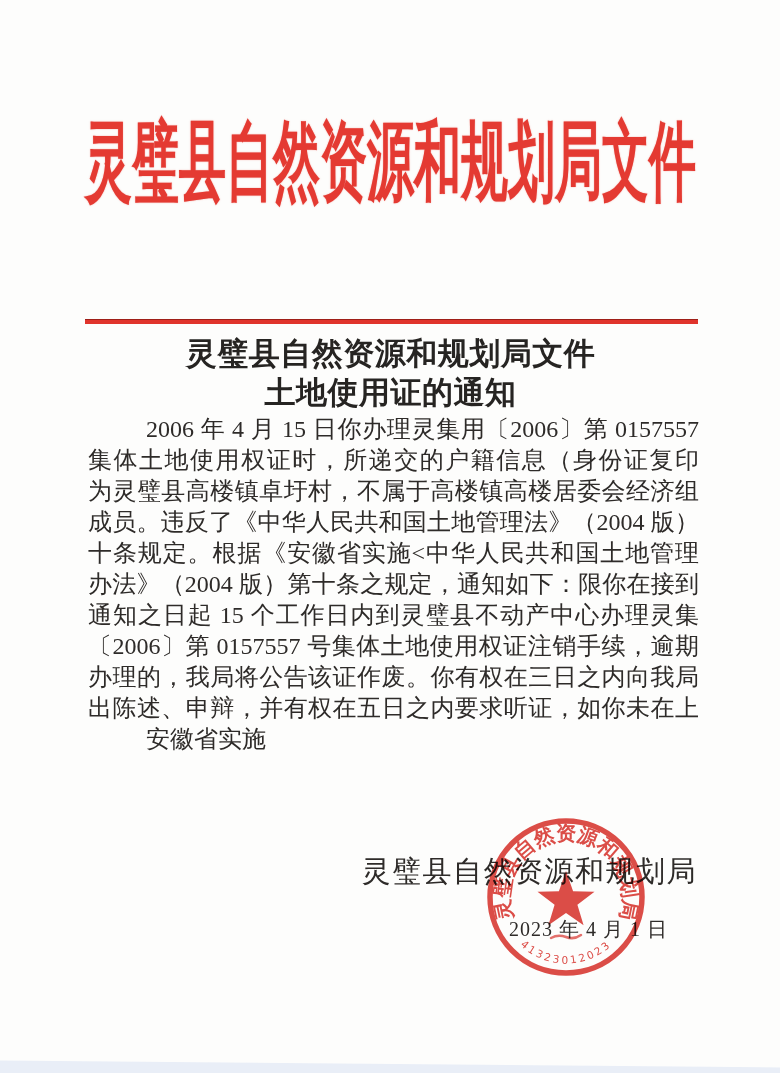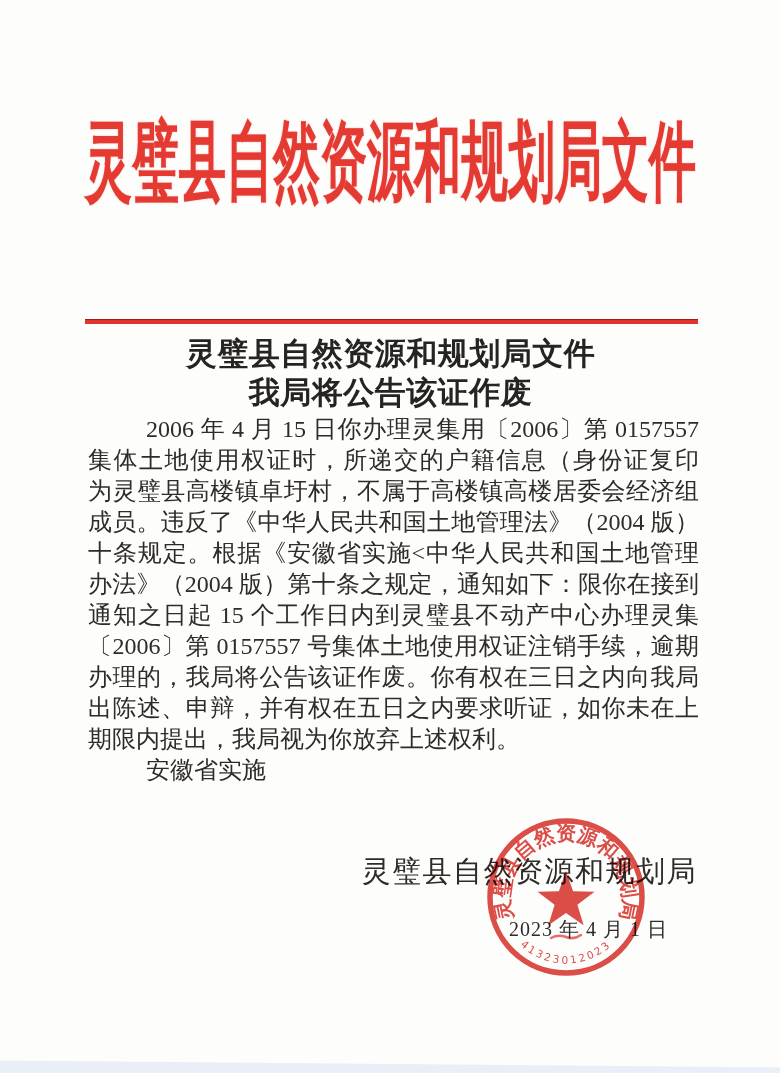--- a/index.html
+++ b/index.html
@@ -119,37 +119,36 @@
 <body>
 
 <div class="page">
 
   <div class="letterhead">灵璧县自然资源和规划局文件</div>
 
   <div class="rule"></div>
 
   <div class="doc-title">
     <div>灵璧县自然资源和规划局文件</div>
-    <div>我局将公告该证作废</div>
+    <div>土地使用证的通知</div>
   </div>
 
   <div class="body-block">
     <div>
 
     <div class="body-line indent">2006 年 4 月 15 日你办理灵集用〔2006〕第 0157557 号</div>
         <div class="body-line">集体土地使用权证时，所递交的户籍信息（身份证复印件）</div>
         <div class="body-line">为灵璧县高楼镇卓圩村，不属于高楼镇高楼居委会经济组织</div>
         <div class="body-line">成员。违反了《中华人民共和国土地管理法》（2004 版）第</div>
         <div class="body-line">十条规定。根据《安徽省实施&lt;中华人民共和国土地管理法&gt;</div>
         <div class="body-line">办法》（2004 版）第十条之规定，通知如下：限你在接到本</div>
         <div class="body-line">通知之日起 15 个工作日内到灵璧县不动产中心办理灵集用</div>
         <div class="body-line">〔2006〕第 0157557 号集体土地使用权证注销手续，逾期不</div>
         <div class="body-line">办理的，我局将公告该证作废。你有权在三日之内向我局提</div>
         <div class="body-line">出陈述、申辩，并有权在五日之内要求听证，如你未在上述</div>
-        <div class="body-line nojust">期限内提出，我局视为你放弃上述权利。</div>
       </div>
     <div class="closing">安徽省实施</div>
   </div>
 
   <div class="signature">灵璧县自然资源和规划局</div>
 
   <div class="doc-date">2023 年 4 月 1 日</div>
 
   <svg class="seal" viewBox="0 0 230 230" xmlns="http://www.w3.org/2000/svg" aria-hidden="true">
     <defs>

